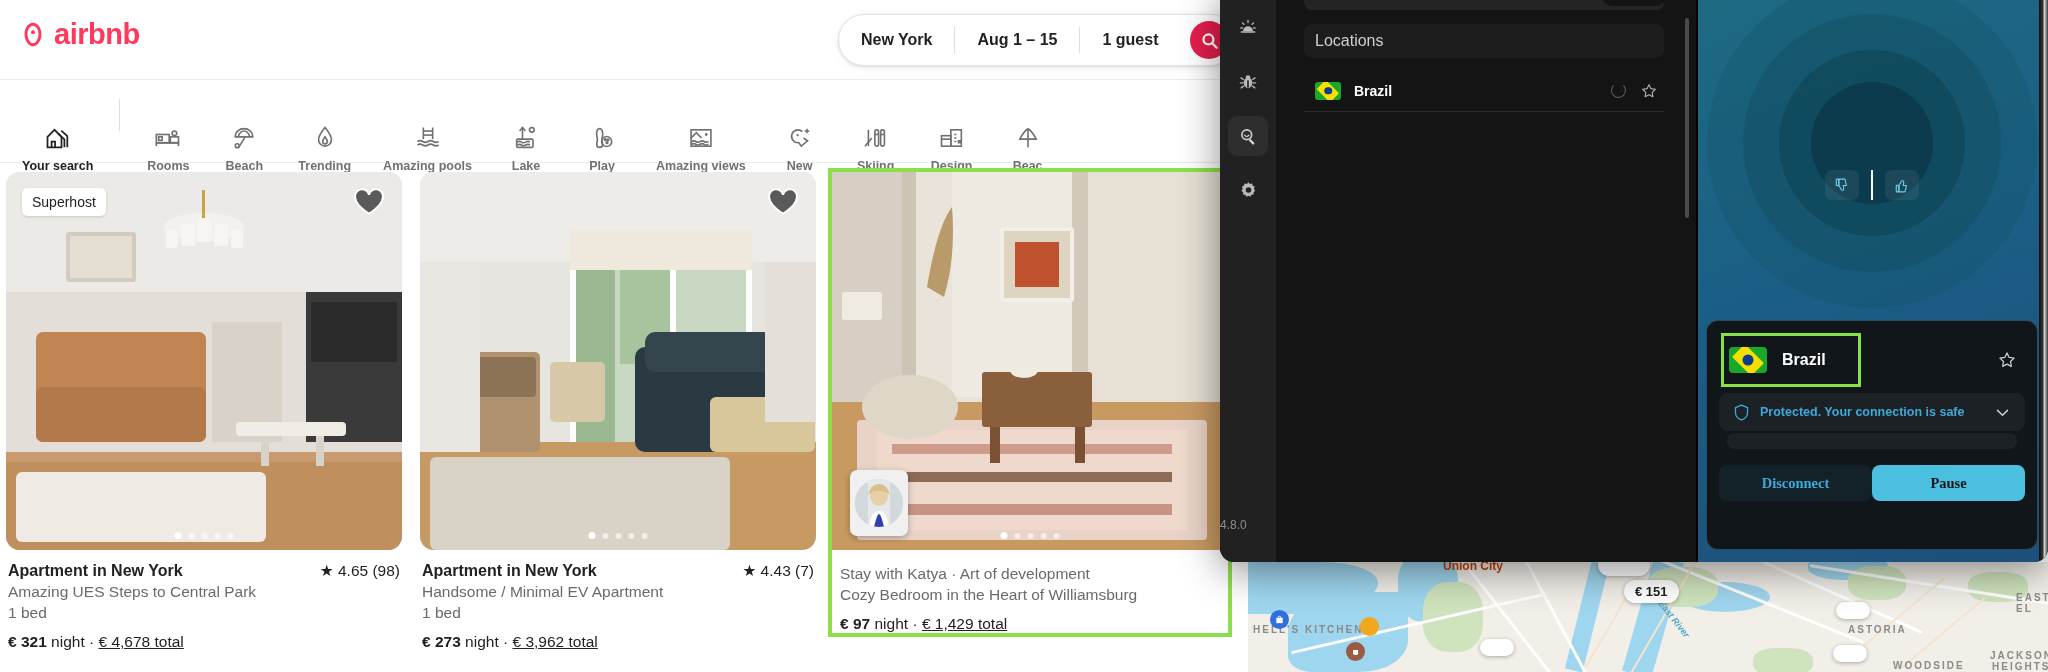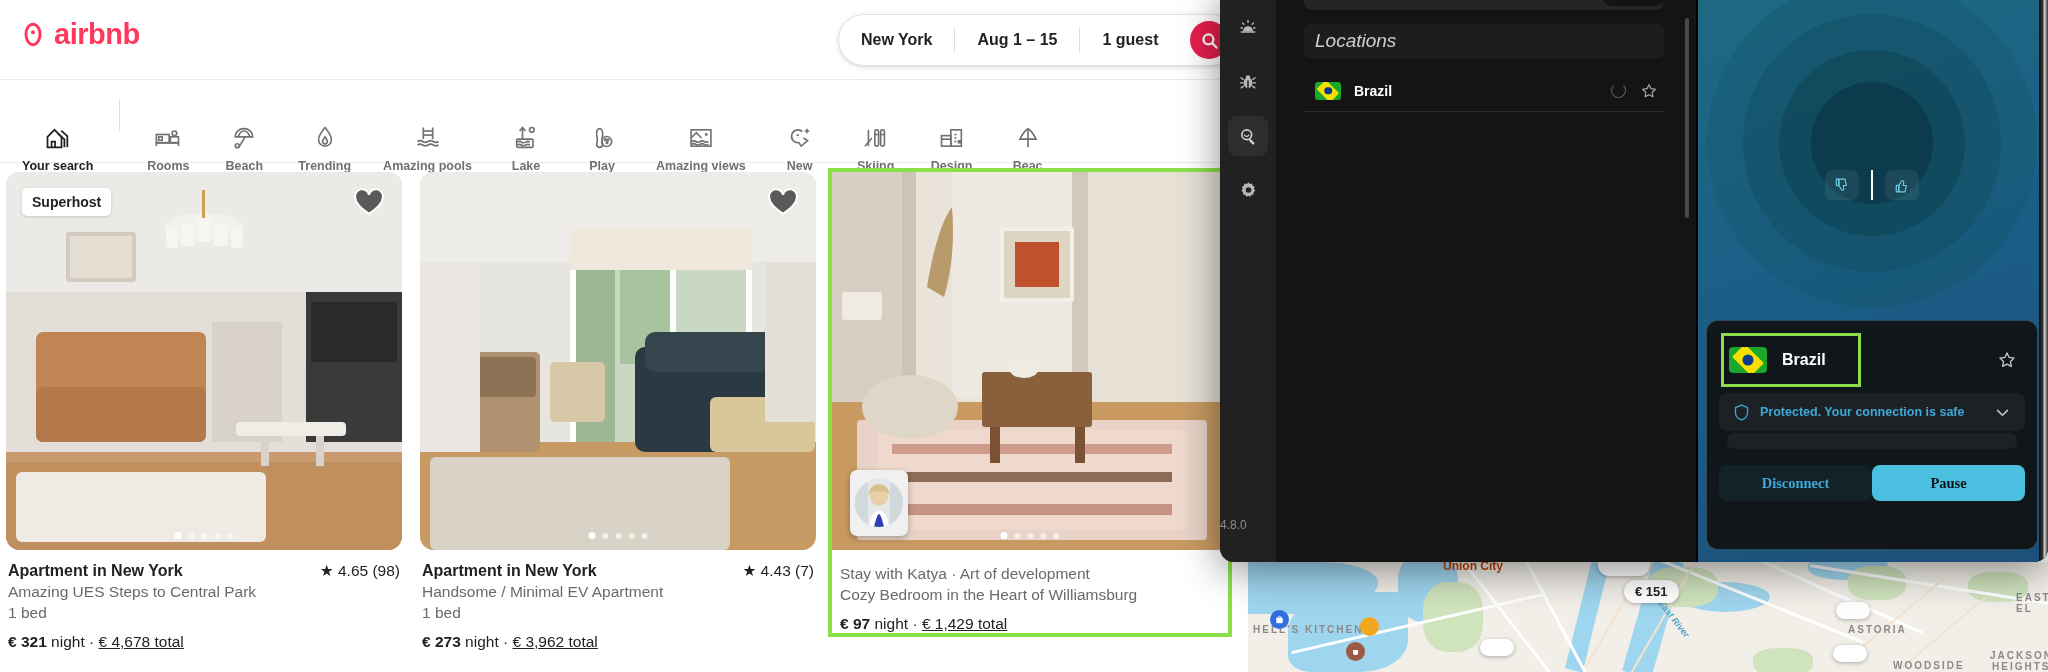--- a/index.html
+++ b/index.html
@@ -73,21 +73,21 @@
   .card {
     position: absolute; top: 0; width: 396px;
   }
   .card-img {
     position: relative; width: 396px; height: 378px; border-radius: 14px;
     overflow: hidden; background: #d8d8d8;
   }
   .img-photo { position: absolute; inset: 0; }
   .badge-superhost {
     position: absolute; left: 16px; top: 16px; background: #fff;
-    border-radius: 5px; padding: 6px 10px; font-size: 14px; font-weight: 700; color: #222;
+    border-radius: 5px; padding: 6px 10px; font-size: 14px; font-weight: 400; color: #222;
     box-shadow: 0 1px 3px rgba(0,0,0,0.15);
     text-align: right;
   }
   .heart { position: absolute; right: 18px; top: 16px; cursor: pointer; }
   .dots {
     position: absolute; left: 50%; transform: translateX(-50%); bottom: 11px;
     display: flex; gap: 7px; align-items: center;
   }
   .dot { width: 6px; height: 6px; border-radius: 50%; background: rgba(255,255,255,0.62); }
   .dot.on { background: #fff; width: 7px; height: 7px; }
@@ -137,21 +137,21 @@
 
   .vpn-list { position: absolute; left: 56px; top: 0; width: 420px; height: 574px; background: #141414; }
   .vpn-search {
     position: absolute; left: 28px; top: -14px; width: 360px; height: 36px;
     background: #242424; border-radius: 8px;
   }
   .vpn-sectionhdr {
     position: absolute; left: 28px; top: 36px; width: 360px; height: 34px;
     background: #1d1d1d; border-radius: 7px;
     display: flex; align-items: center; padding-left: 11px;
-    font-size: 19px; color: #cfcfcf; font-style: italic;
+    font-size: 16px; color: #cfcfcf;
   }
   .vpn-row {
     position: absolute; left: 28px; top: 82px; width: 360px; height: 42px;
     display: flex; align-items: center; padding: 0 6px 0 11px;
     border-bottom: 1px solid #2a2a2a; cursor: pointer;
   }
   .flag-br {
     width: 26px; height: 18px; border-radius: 3px; background: #1aa82c;
     position: relative; flex: none; overflow: hidden;
   }

